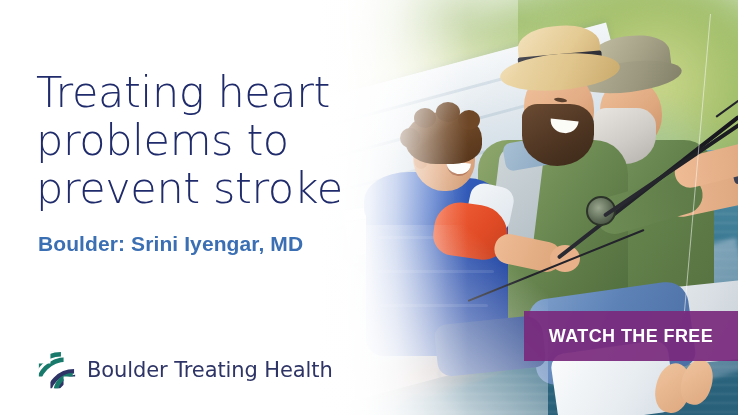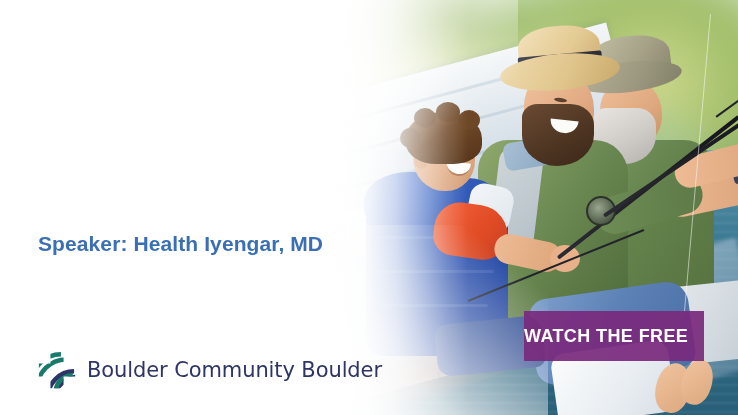--- a/index.html
+++ b/index.html
@@ -580,25 +580,25 @@
     font-size: 21px;
     font-weight: 400;
     letter-spacing: -0.1px;
     white-space: nowrap;
   }
 
   
   .cta {
     position: absolute;
     left: 524px; top: 311px;
-    width: 180px; height: 50px;
+    width: 214px; height: 50px;
     background: rgba(122,42,125,.93);
     display: flex;
     flex-direction: column;
-    align-items: flex-start;
+    align-items: center;
     justify-content: center;
     line-height: 20px;
   }
   .cta-line {
     color: #ffffff;
     font-family: "Liberation Sans", sans-serif;
     font-size: 18px;
     font-weight: bold;
     letter-spacing: .4px;
     white-space: nowrap;
@@ -695,40 +695,43 @@
       <div class="rod-thin" style="left:150px; top:300px; width:190px; transform:rotate(-22deg)"></div>
       <div class="line" style="left:392px; top:14px; height:300px; transform:rotate(5deg)"></div>
     </div>
 
     <div class="photo-fade-left"></div>
     <div class="photo-fade-topleft"></div>
     <div class="photo-fade-bottomleft"></div>
   </div>
 
 
-
-  <div class="speaker">Speaker: Health Iyengar, MD</div>
+  <div class="headline">Treating heart
+problems to
+prevent stroke</div>
+
+  <div class="speaker">Boulder: Srini Iyengar, MD</div>
 
   <div class="logo">
     <svg class="logo-mark" viewBox="0 0 64 64">
       <defs>
         <clipPath id="crossClip">
           <path d="M22 4 H42 V22 H60 V42 H42 V60 H22 V42 H4 V22 H22 Z"></path>
         </clipPath>
       </defs>
       <g clip-path="url(#crossClip)">
         <rect x="0" y="0" width="64" height="64" fill="#ffffff"></rect>
         <path d="M-14 44 A44 44 0 0 1 30 0" fill="none" stroke="#177A6B" stroke-width="7"></path>
         <path d="M-6 52 A44 44 0 0 1 38 8" fill="none" stroke="#177A6B" stroke-width="7"></path>
         <path d="M2 60 A44 44 0 0 1 46 16" fill="none" stroke="#177A6B" stroke-width="7"></path>
         <path d="M18 74 A40 40 0 0 1 58 34" fill="none" stroke="#2E3566" stroke-width="7"></path>
         <path d="M26 82 A40 40 0 0 1 66 42" fill="none" stroke="#2E3566" stroke-width="7"></path>
         <path d="M30 66 A26 26 0 0 1 56 40" fill="none" stroke="#177A6B" stroke-width="7"></path>
       </g>
     </svg>
-    <span class="logo-word">Boulder Community Boulder</span>
+    <span class="logo-word">Boulder Treating Health</span>
   </div>
 
   <div class="cta">
     <span class="cta-line">WATCH THE FREE</span>
   </div>
 
 </div>
 
 </body></html>

